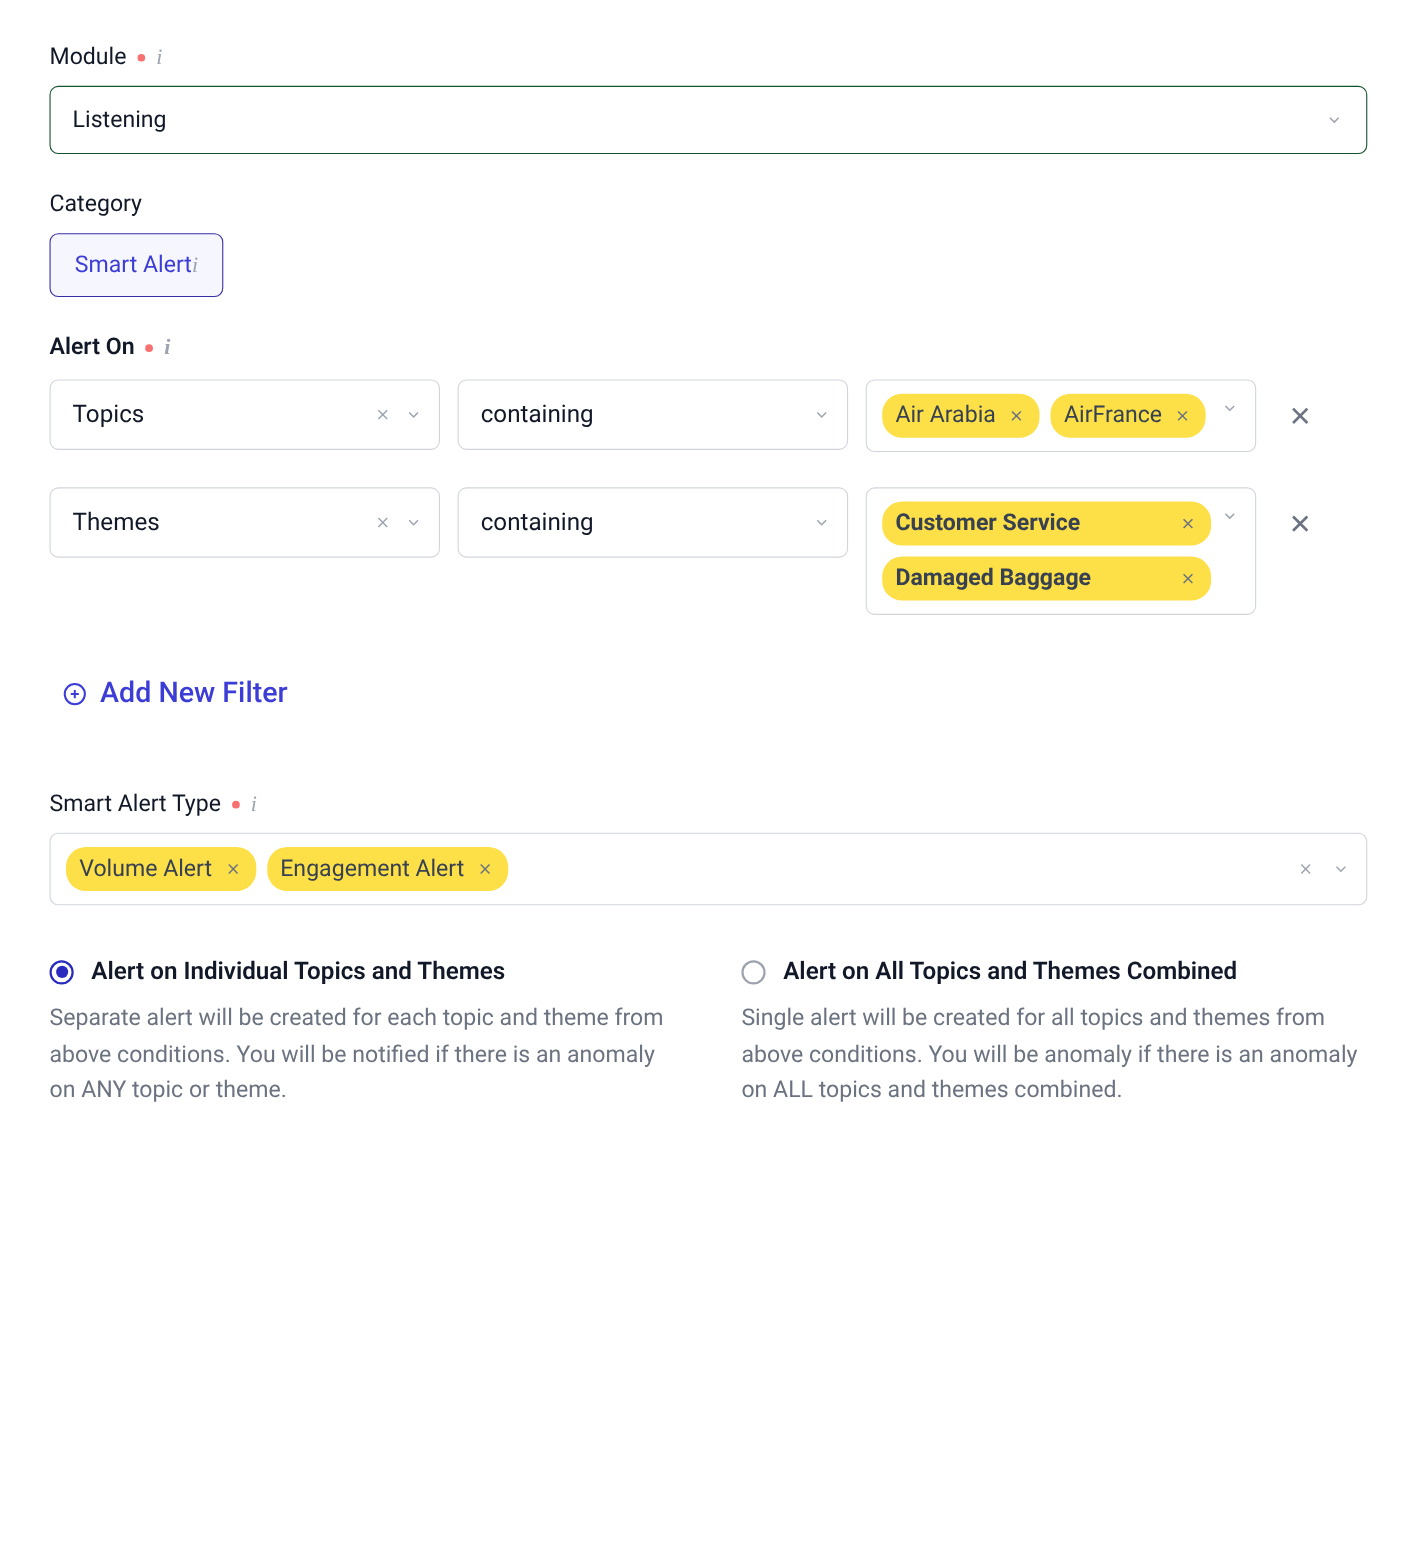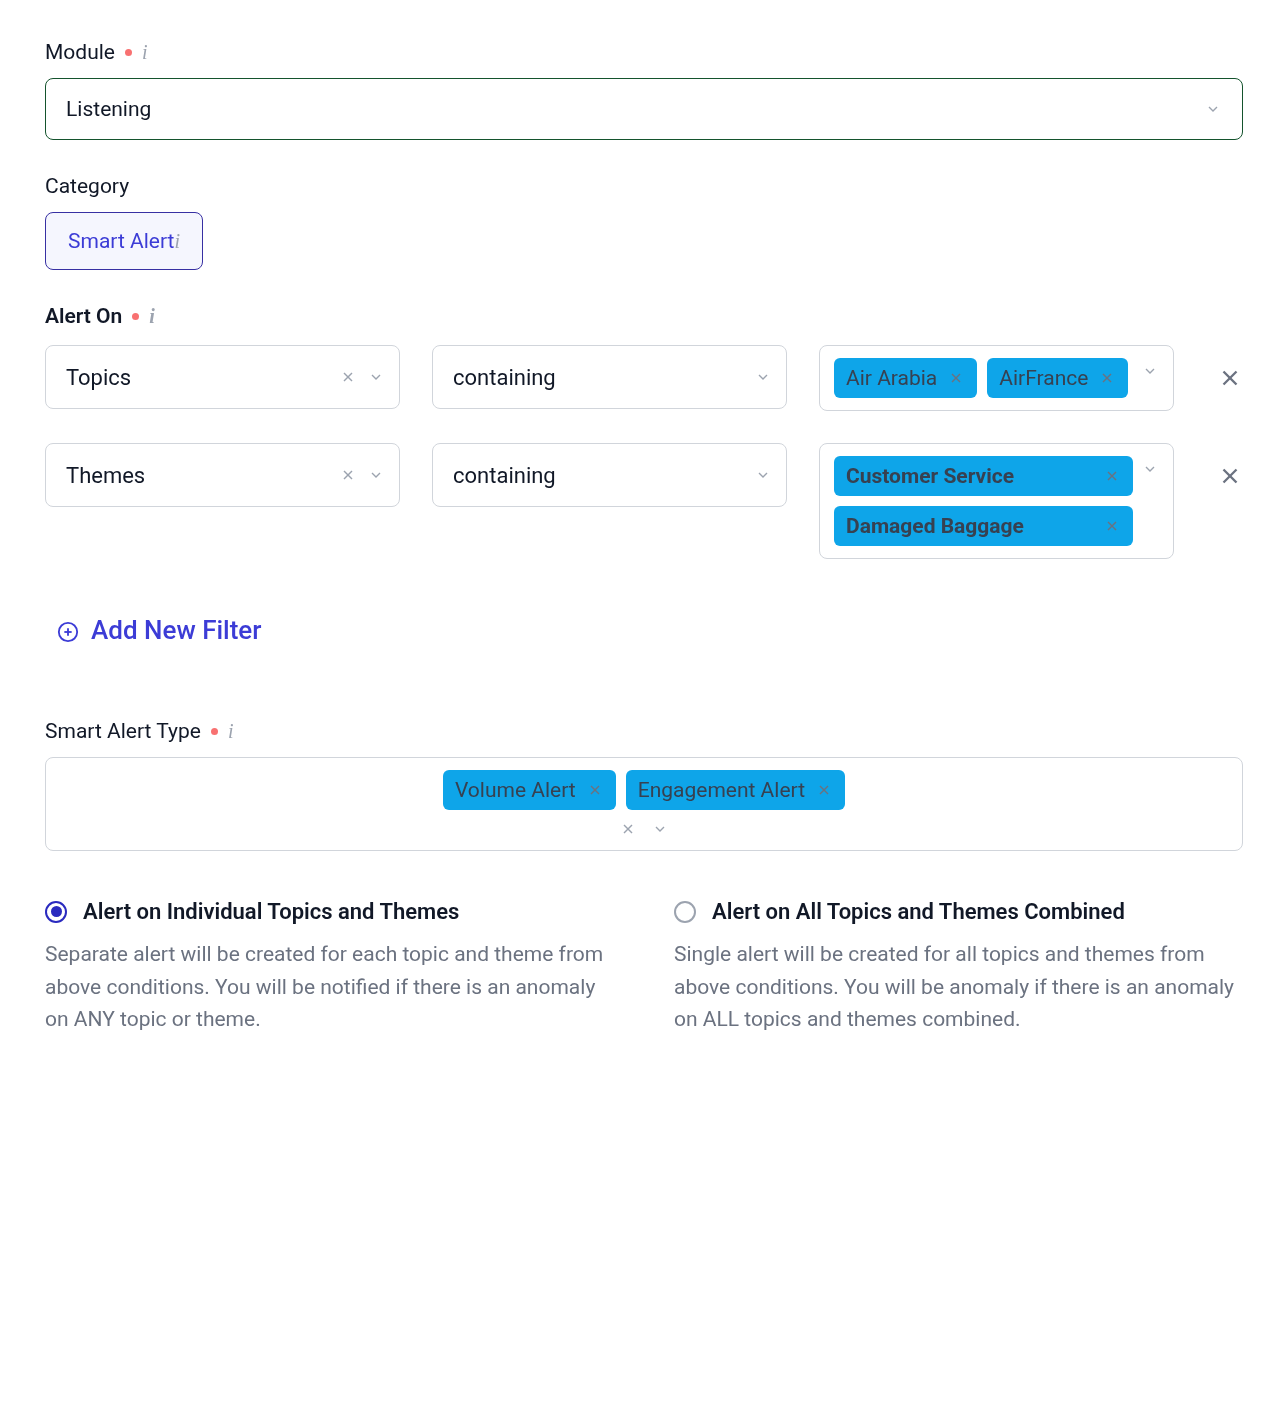--- a/index.html
+++ b/index.html
@@ -60,21 +60,21 @@
       background:#f5f6fe;
       color:#3c3cd6;
       font-size:21px;
       padding:16px 22px;
       border-radius:8px;
       cursor:pointer;
     }
     .filter-row {
       display:grid;
       grid-template-columns: 355px 355px 355px 48px;
-      gap:32px;
+      gap:16px;
       align-items:flex-start;
       margin-bottom:32px;
       margin-top:17px;
     }
     .combo {
       border:1px solid #d1d5db;
       border-radius:8px;
       background:#fff;
       display:flex;
       align-items:center;
@@ -90,22 +90,22 @@
       border:1px solid #d1d5db;
       border-radius:8px;
       background:#fff;
       padding:12px 14px;
       display:flex;
       align-items:flex-start;
       gap:8px;
     }
     .tag-wrap { flex:1; display:flex; flex-wrap:wrap; gap:10px; }
     .tag {
-      background:#0ea5e9;
-      border-radius:6px;
+      background:#fde047;
+      border-radius:18px;
       padding:8px 12px;
       display:flex;
       align-items:center;
       gap:10px;
       font-size:21px;
       color:#374151;
     }
     .tag.wide { width:100%; justify-content:space-between; }
     .tag .tx { color:#6b7280; }
     .row-close {
@@ -128,21 +128,20 @@
     .plus-circ svg { width:22px; height:22px; stroke:#3c3cd6; fill:none; stroke-width:2; }
     .type-box {
       width:100%;
       border:1px solid #d1d5db;
       border-radius:8px;
       background:#fff;
       padding:12px 14px;
       display:flex;
       align-items:center;
       gap:10px;
-      flex-direction:column;
     }
     .type-box .tag-wrap { flex:1; }
     .type-box .tail { display:flex; align-items:center; gap:14px; color:#9ca3af; }
     .radio-row {
       display:grid;
       grid-template-columns:1fr 1fr;
       gap:60px;
       margin-top:48px;
     }
     .radio-opt .hd {

